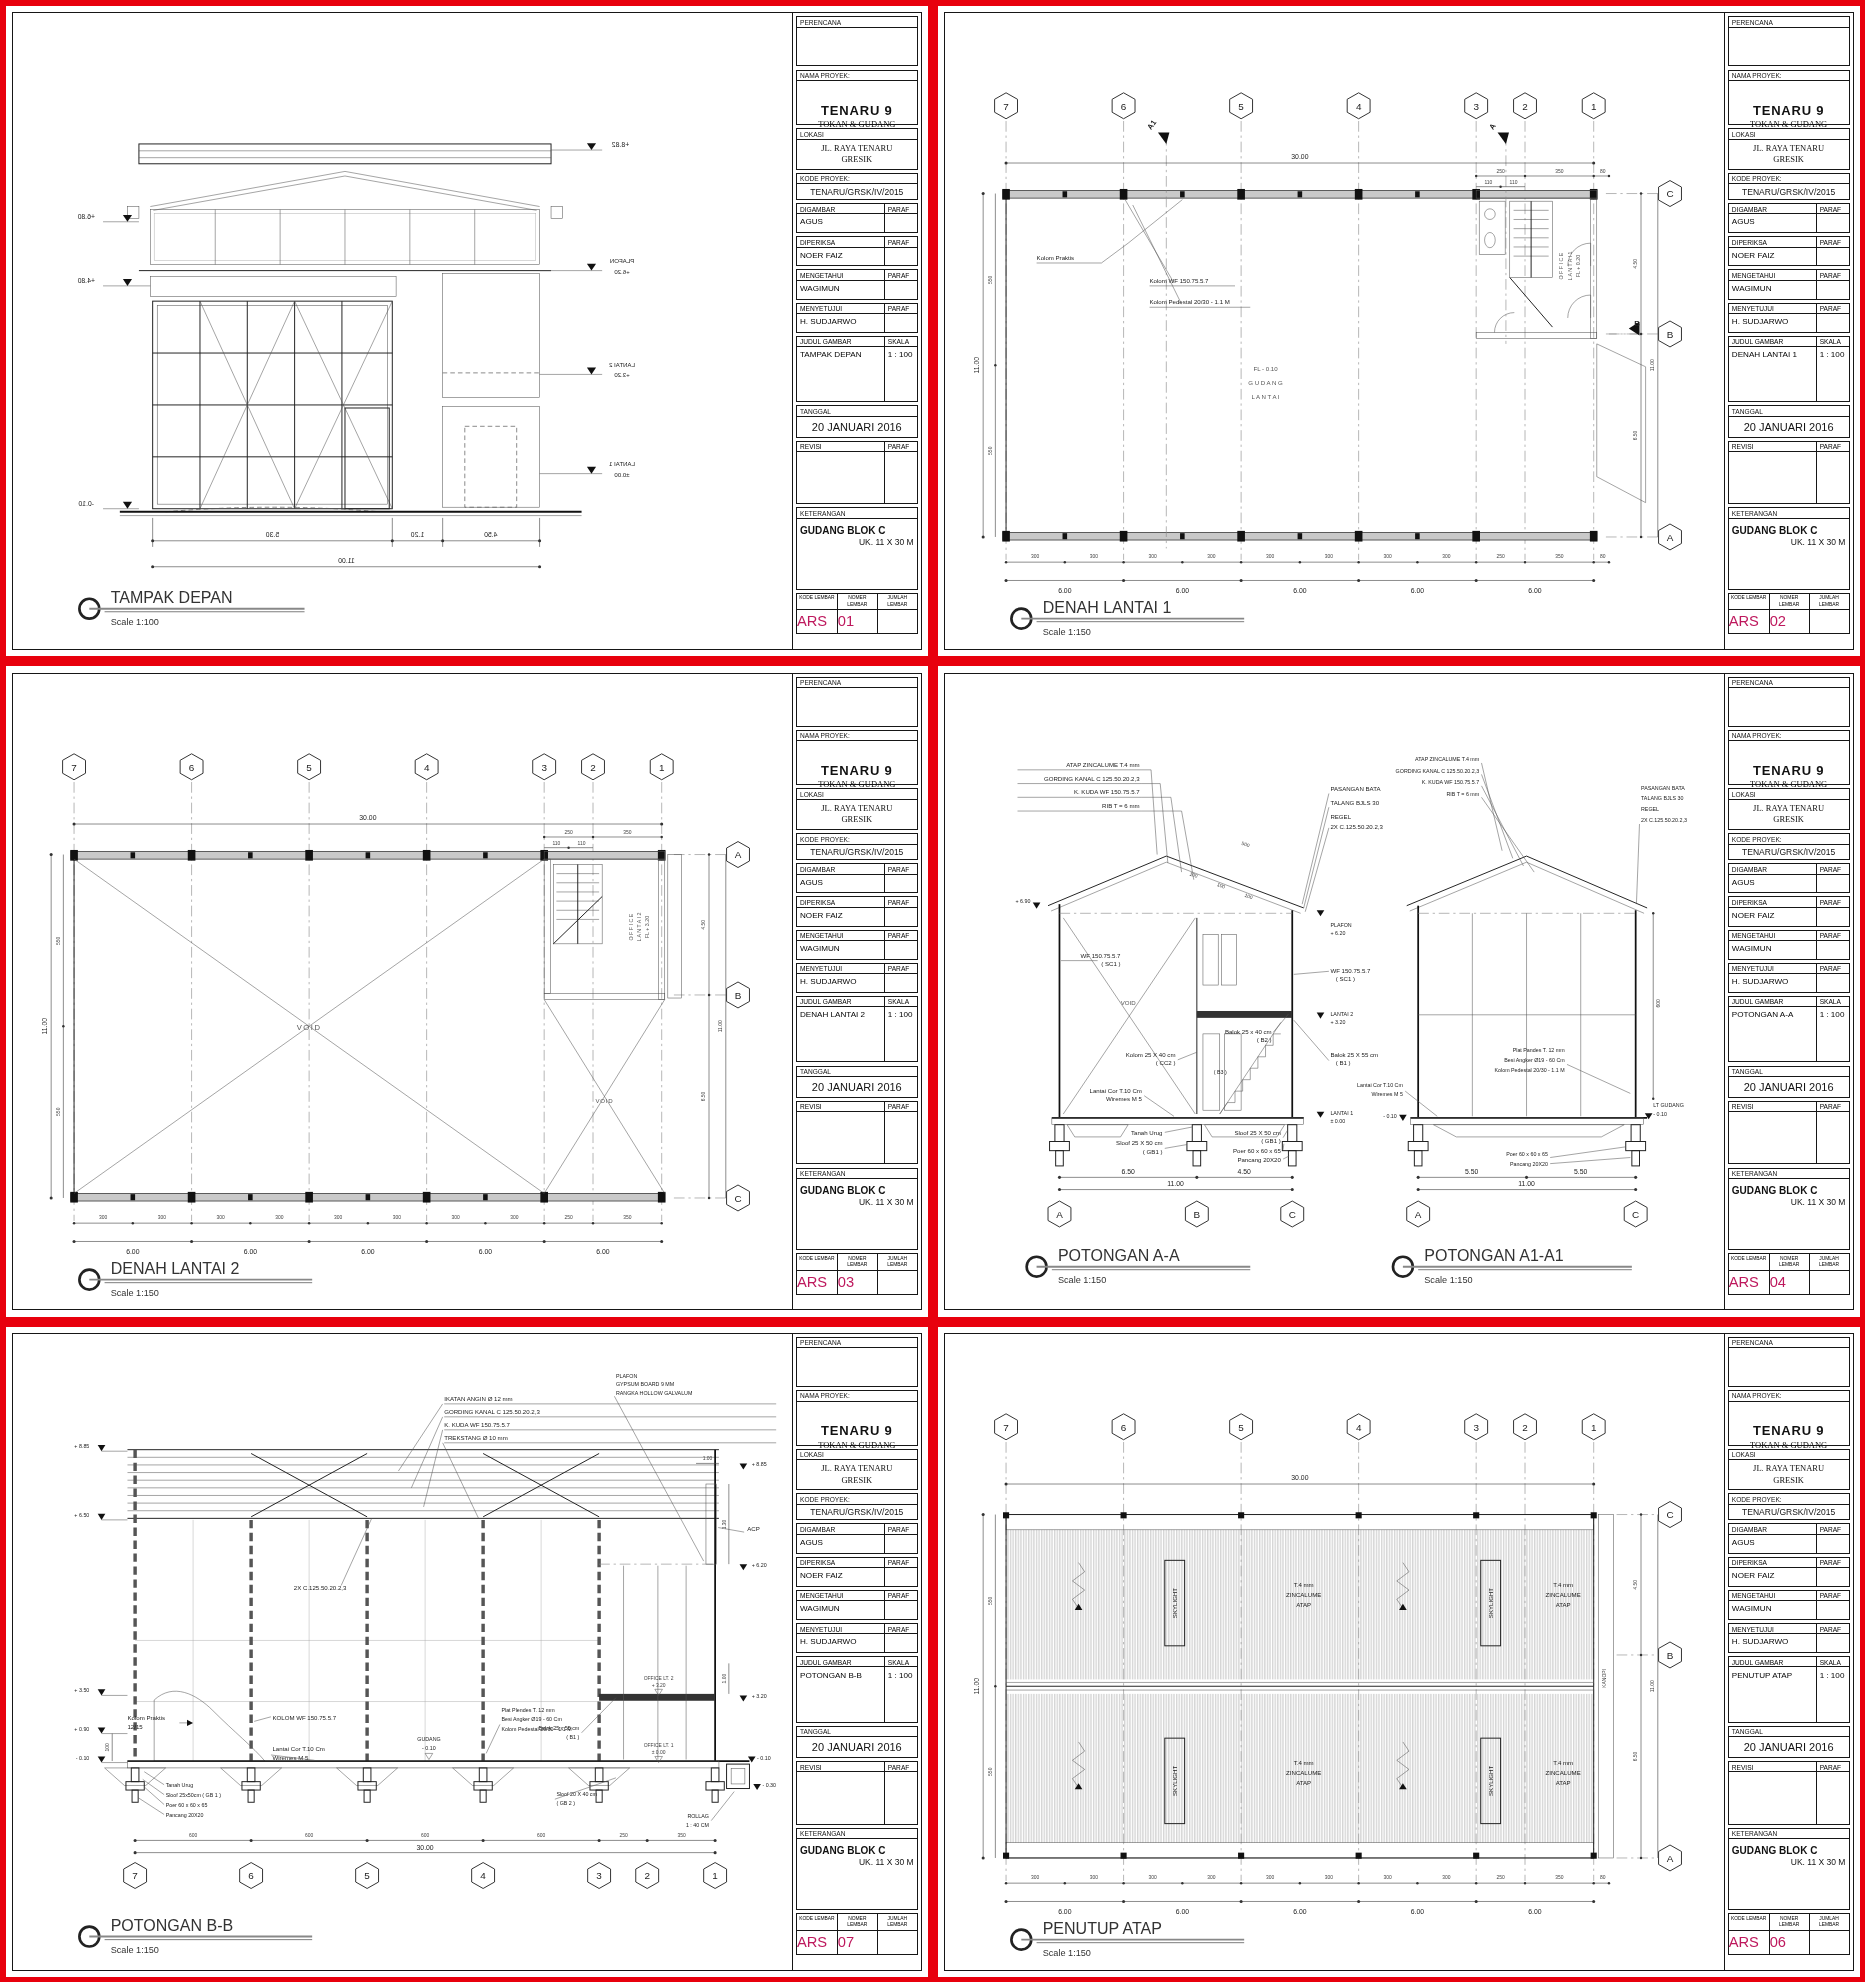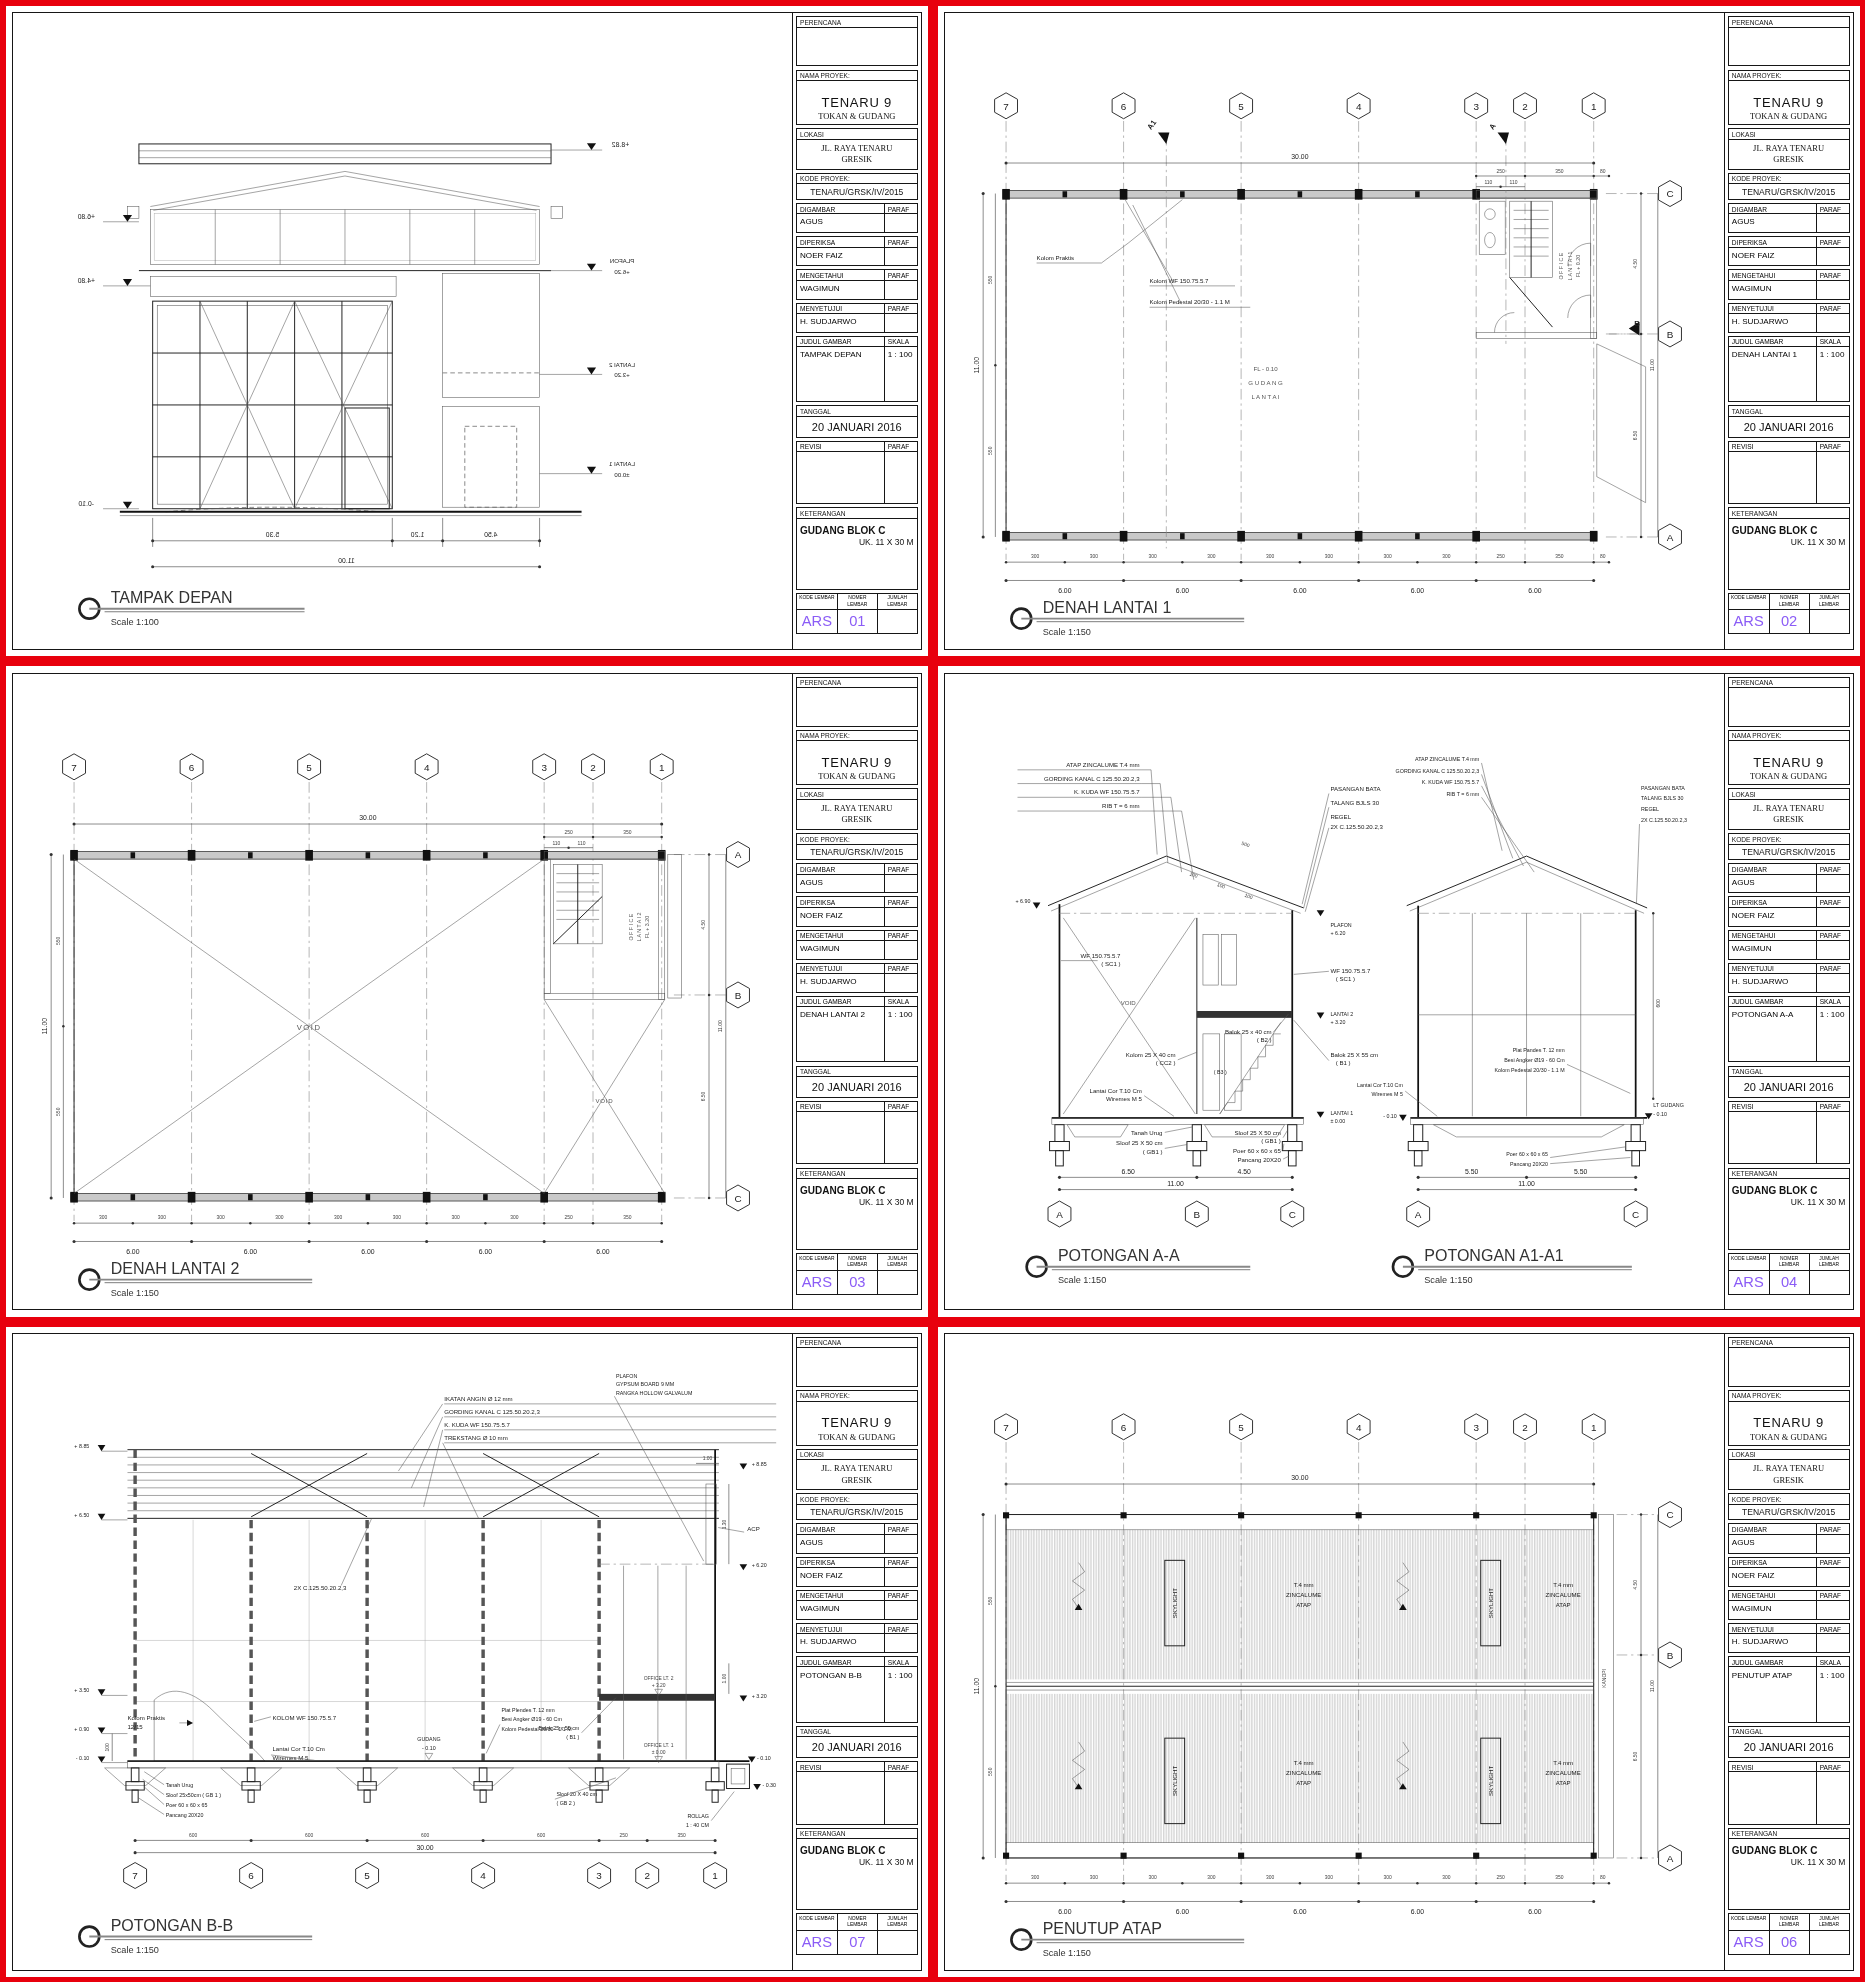--- a/index.html
+++ b/index.html
@@ -11,41 +11,41 @@
   .frame{width:100%;height:100%;box-sizing:border-box;border:1.5px solid #161616;display:flex;}
   .draw{flex:1;position:relative;overflow:hidden;}
   .draw svg{width:100%;height:100%;display:block;}
   
   .tb{width:129px;box-sizing:border-box;border-left:1.5px solid #161616;padding:3.1px;
       display:flex;flex-direction:column;gap:3.1px;}
   .box{border:0.9px solid #161616;box-sizing:border-box;display:flex;flex-direction:column;}
   .lbl{font-size:6.6px;color:#111;padding:1.5px 3.1px 0.8px 3.1px;border-bottom:0.8px solid #161616;line-height:1.1;}
   .val{padding:1.5px 3.1px;color:#111;}
   .center{text-align:center;}
-  .big{font-size:13px;font-weight:normal;letter-spacing:0.8px;margin-top:12px;}
+  .big{font-size:13px;font-weight:bold;letter-spacing:0.8px;margin-top:20px;}
   .sub{font-size:8.5px;margin-top:1.5px;font-family:Liberation Serif, serif;}
   .kode{font-size:8.5px;padding:2.3px 3.1px;text-align:center;}
   .h-perencana{height:50px;}
   .h-nama .val{height:40px;}
   .h-lokasi .val{height:26px;}
   .prow{display:grid;grid-template-columns:1fr 33px;}
   .prow > .c2{border-left:0.8px solid #161616;}
   .prow.hdr > div{font-size:6.6px;padding:1.5px 3.1px 0.8px 3.1px;border-bottom:0.8px solid #161616;}
   .prow.vrow > div{font-size:8.1px;padding:3.1px 3.1px;height:11.6px;}
   .judul .vrow > div{height:48px;}
   .tanggal .val{font-size:11px;text-align:center;padding:3.9px 1.5px;}
   .revisi .vrow > div{height:45px;}
   .ket .val{height:67px;}
   .ket-t{font-size:10px;font-weight:bold;margin-top:4.6px;}
   .ket-s{font-size:8.5px;margin-top:1px;text-align:right;}
   .bot{display:grid;grid-template-columns:1fr 1fr 1fr;}
   .bot > div{border-left:0.8px solid #161616;}
   .bot > div:first-child{border-left:none;}
   .bh{font-size:4.9px;text-align:center;padding:1.5px 0.8px;border-bottom:0.8px solid #161616;line-height:1.25;height:12.4px;}
-  .bv{font-size:14.7px;text-align:center;padding:3.1px 0 3.9px 0;color:#8b5cf6;}
+  .bv{font-size:14.7px;padding:3.1px 0 3.9px 0;color:#be185d;}
   
   svg{font-family:"Liberation Sans",sans-serif;}
   svg text{fill:#222;}
   .tx{font-size:9px;} .tx8{font-size:8px;} .tx7{font-size:7px;} .tx65{font-size:6.5px;fill:#444;}
   .tx10{font-size:10px;} .g{fill:#555;}
   .m{text-anchor:middle;} .e{text-anchor:end;}
   .cap{font-size:21px;fill:#333;} .caps{font-size:12px;fill:#333;}
   .hex{fill:#fff;stroke:#333;stroke-width:1.3;}
   .hextx{font-size:13px;text-anchor:middle;fill:#222;}
   .thin{stroke:#555;stroke-width:.7;fill:none;}

